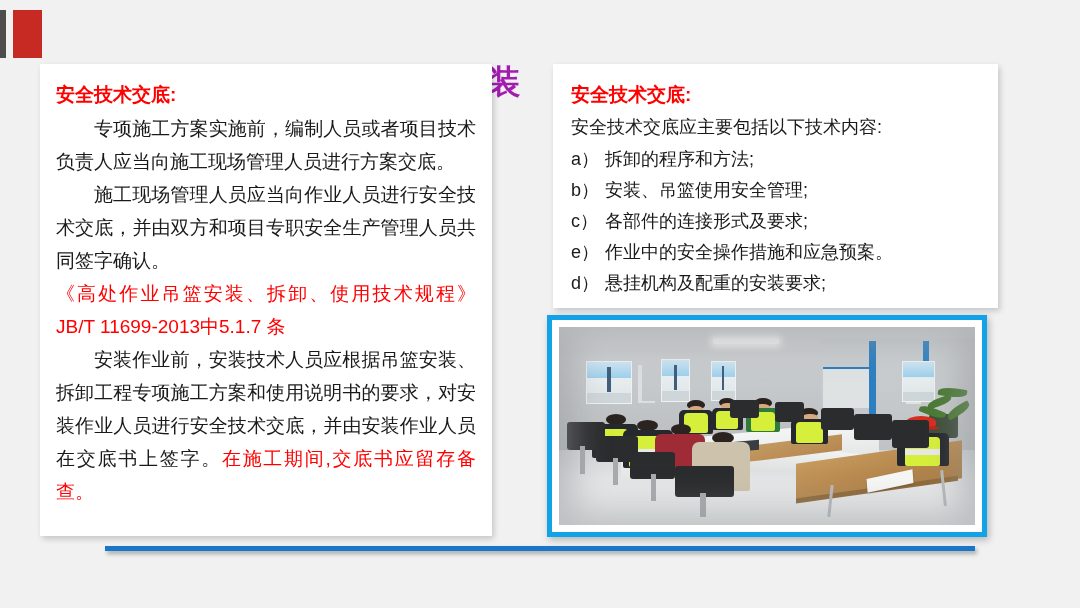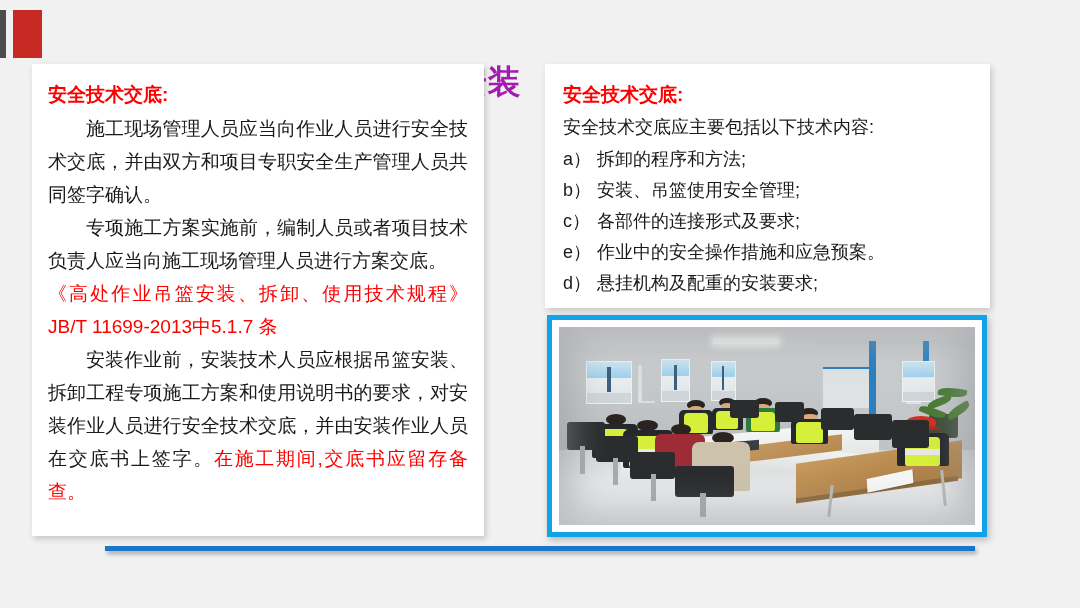--- a/index.html
+++ b/index.html
@@ -52,20 +52,21 @@
     white-space: nowrap;
     margin-top: 48px;
   }
 
   
   .card {
     position: absolute;
     background: #ffffff;
     box-shadow: 2px 3px 6px rgba(0,0,0,0.18);
     box-sizing: border-box;
+    margin-left: 8px;
   }
   .card-left {
     left: 32px;
     top: 64px;
     width: 452px;
     height: 472px;
     padding: 16px 16px 10px 16px;
   }
   .card-right {
     left: 545px;
@@ -225,22 +226,22 @@
 <body>
 
 <div class="title-row">
   <div class="title-accent-dark"></div>
   <div class="title-accent-red"></div>
   <div class="slide-title">三、吊篮使用安全管理－－安装</div>
 </div>
 
 <div class="card card-left">
   <div class="hd">安全技术交底:</div>
+  <div class="p-black p-indent">专项施工方案实施前，编制人员或者项目技术负责人应当向施工现场管理人员进行方案交底。</div>
   <div class="p-black p-indent">施工现场管理人员应当向作业人员进行安全技术交底，并由双方和项目专职安全生产管理人员共同签字确认。</div>
-  <div class="p-black p-indent">专项施工方案实施前，编制人员或者项目技术负责人应当向施工现场管理人员进行方案交底。</div>
   <div class="p-red">《高处作业吊篮安装、拆卸、使用技术规程》 JB/T 11699-2013中5.1.7 条</div>
   <div class="p-black p-indent"><span>安装作业前，安装技术人员应根据吊篮安装、拆卸工程专项施工方案和使用说明书的要求，对安装作业人员进行安全技术交底，并由安装作业人员在交底书上签字。</span><span class="inline-red">在施工期间,交底书应留存备查。</span></div>
 </div>
 
 <div class="card card-right">
   <div class="hd">安全技术交底:</div>
   <div class="r-lead">安全技术交底应主要包括以下技术内容:</div>
   <div class="r-item"><span class="mk">a）</span><span>拆卸的程序和方法;</span></div>
   <div class="r-item"><span class="mk">b）</span><span>安装、吊篮使用安全管理;</span></div>
   <div class="r-item"><span class="mk">c）</span><span>各部件的连接形式及要求;</span></div>

